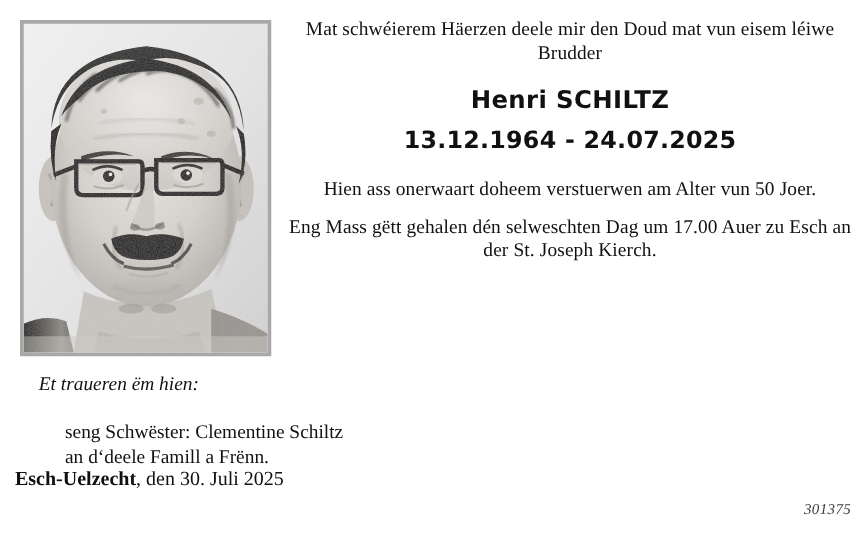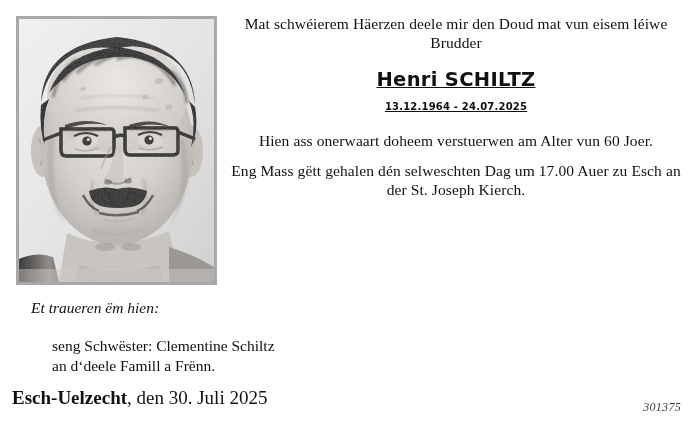--- a/index.html
+++ b/index.html
@@ -48,30 +48,29 @@
     margin: 0 0 13px 0;
     text-align: center;
     letter-spacing: 0.1px;
   }
   .para.tight { margin-bottom: 11px; }
 
   #deceased-block {
     text-align: center;
     margin: 16px 0 18px 0;
     font-family: "DejaVu Sans", "Liberation Sans", sans-serif;
-    text-decoration: underline;
   }
   #deceased-name {
     font-size: 19.5px;
     font-weight: bold;
     letter-spacing: 0.3px;
     line-height: 1.2;
   }
   #deceased-dates {
-    font-size: 10px;
+    font-size: 19px;
     font-weight: bold;
     letter-spacing: 0.2px;
     margin-top: 9px;
     line-height: 1.2;
   }
 
   
   #mourners {
     position: absolute;
     left: 31px;
@@ -89,22 +88,22 @@
     line-height: 1.28;
     margin: 0;
     padding-left: 21px;
   }
   #mourners-list { margin-top: 18px; }
 
   
   #place-date-line {
     position: absolute;
     left: 12px;
-    top: 387px;
-    font-size: 19px;
+    top: 374px;
+    font-size: 16px;
     line-height: 1.2;
     white-space: nowrap;
   }
   #place-name { font-weight: bold; }
 
   #reference-number {
     position: absolute;
     right: 9px;
     top: 400px;
     font-size: 12px;
@@ -263,21 +262,21 @@
 </div>
 
 <div id="notice-body">
   <p class="para">Mat schwéierem Häerzen deele mir den Doud mat vun eisem léiwe Brudder</p>
 
   <div id="deceased-block">
     <div id="deceased-name">Henri SCHILTZ</div>
     <div id="deceased-dates">13.12.1964 - 24.07.2025</div>
   </div>
 
-  <p class="para tight">Hien ass onerwaart doheem verstuerwen am Alter vun 60 Joer.</p>
+  <p class="para tight">Hien ass onerwaart doheem verstuerwen am Alter vun 50 Joer.</p>
   <p class="para tight">Eng Mass gëtt gehalen dén selweschten Dag um 17.00 Auer zu Esch an der St. Joseph Kierch.</p>
 </div>
 
 <div id="mourners">
   <p id="mourners-heading">Et traueren ëm hien:</p>
   <div id="mourners-list">
     <p class="mourner-line">seng Schwëster: Clementine Schiltz</p>
     <p class="mourner-line">an d‘deele Famill a Frënn.</p>
   </div>
 </div>

